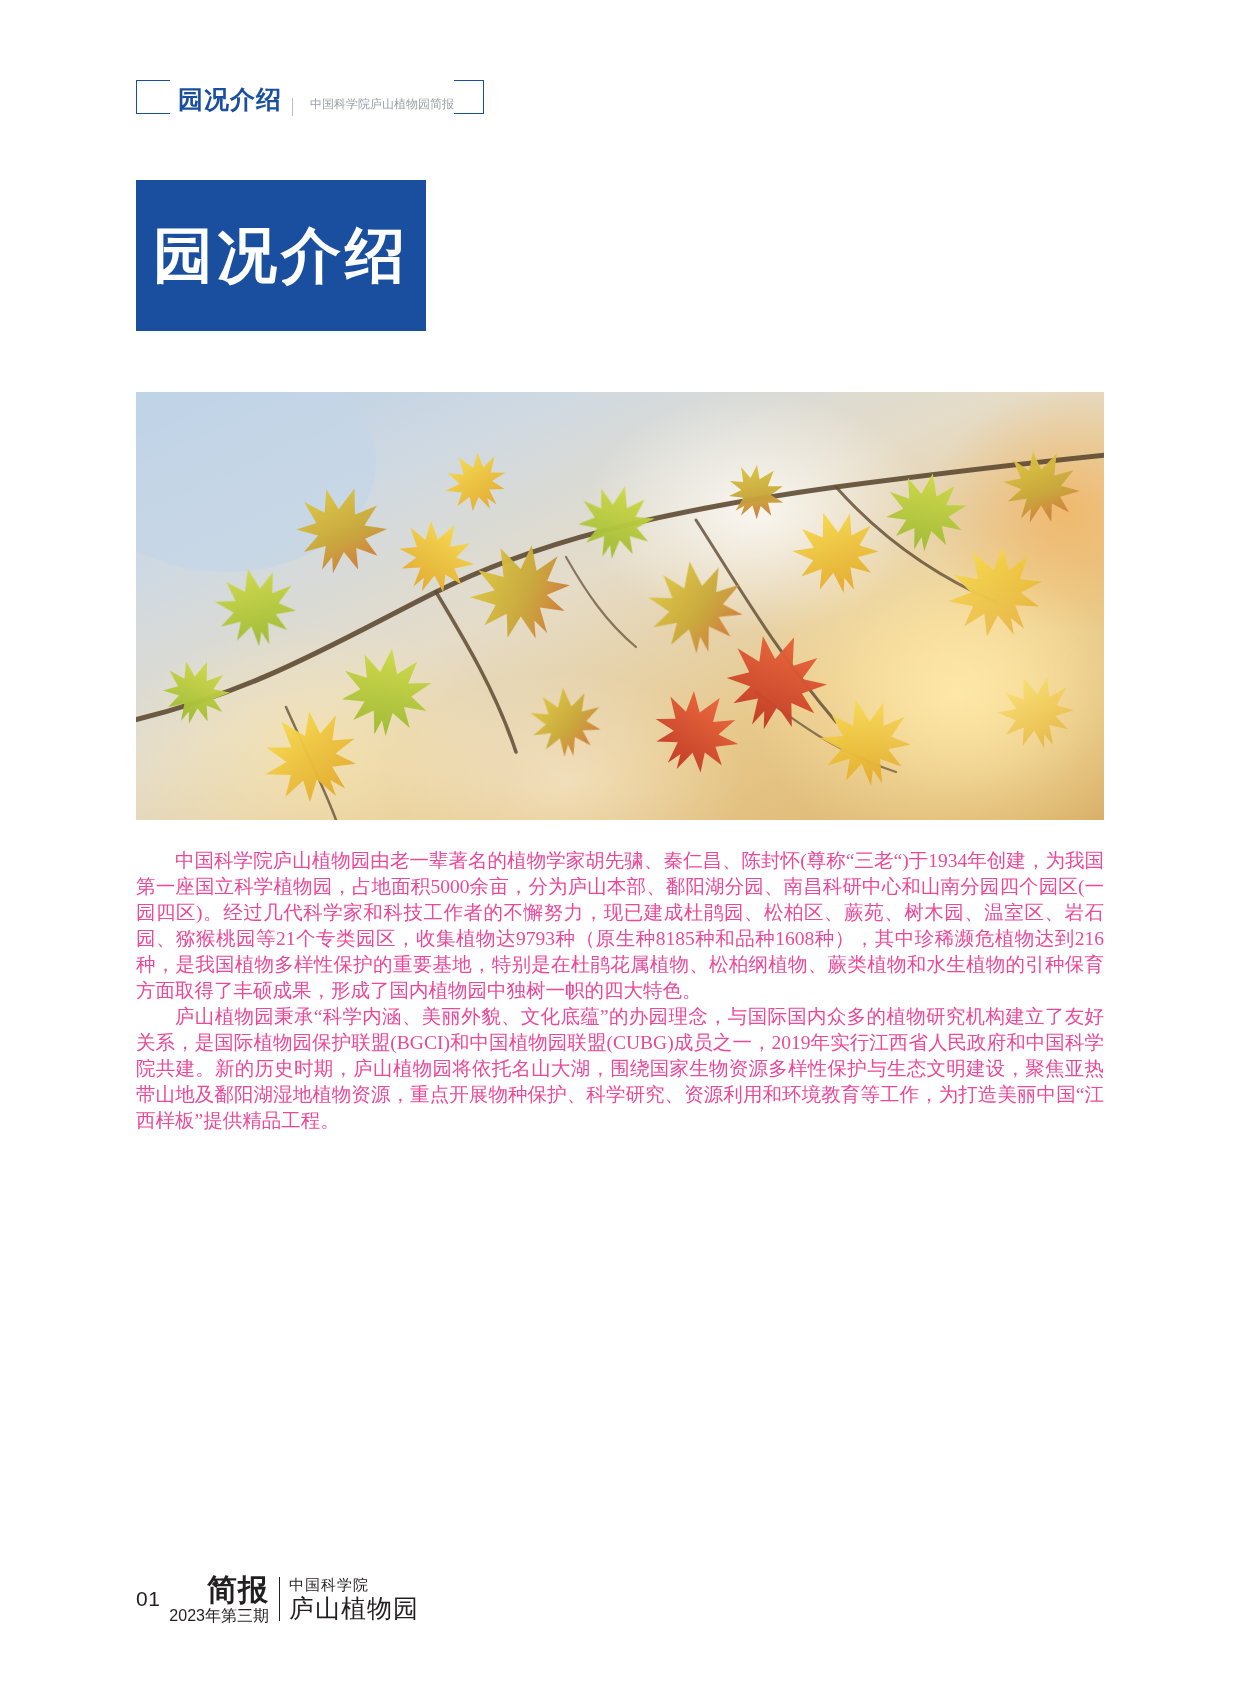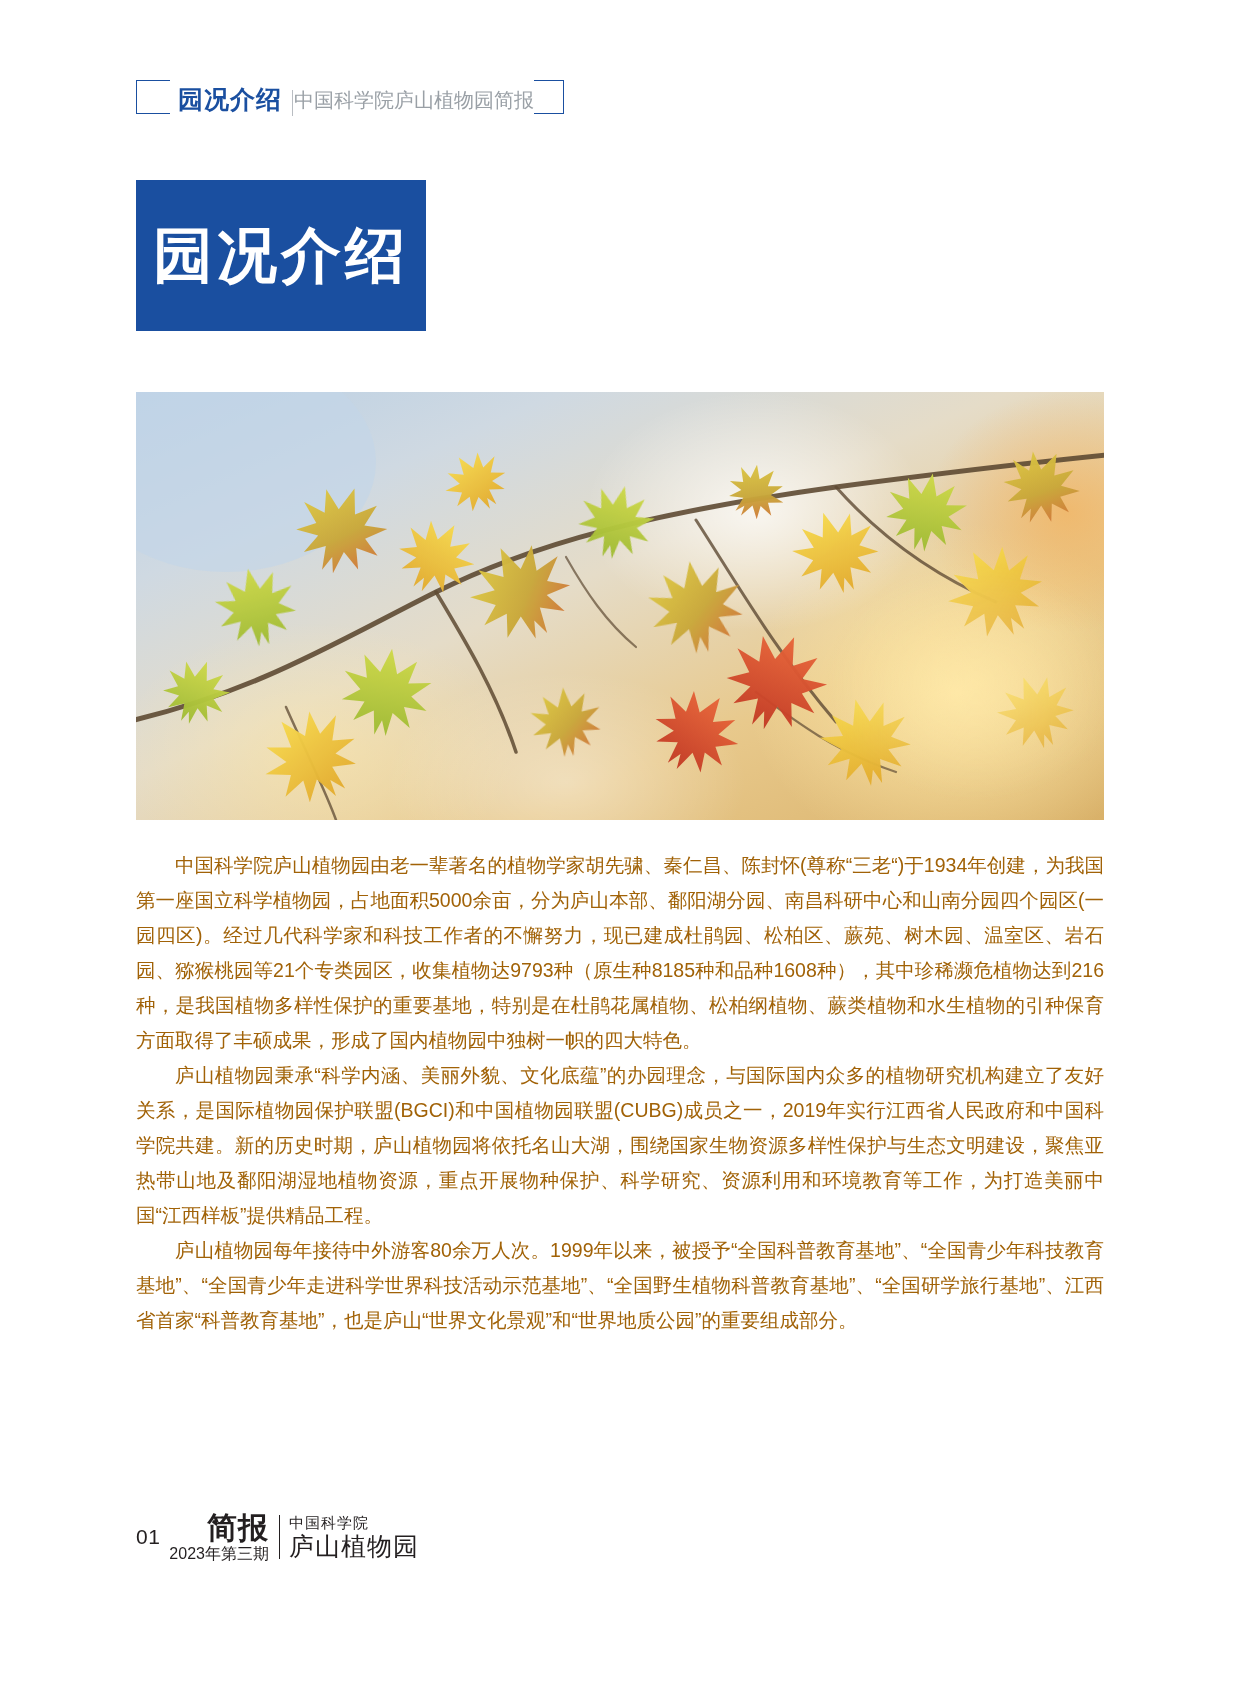--- a/index.html
+++ b/index.html
@@ -38,27 +38,27 @@
   .header-title {
     font-size: 25px;
     font-weight: bold;
     color: #1a4fa0;
     letter-spacing: 1px;
     line-height: 1;
     padding: 0 10px 4px 8px;
     white-space: nowrap;
   }
   .header-sub {
-    font-size: 20px;
+    font-size: 12px;
     color: #9aa0a6;
     line-height: 1;
     padding-bottom: 6px;
     white-space: nowrap;
     border-left: 1px solid #b9bdc2;
-    padding-left: 1px;
+    padding-left: 17px;
   }
   .header-bracket-right {
     width: 30px;
     height: 34px;
     border-right: 1px solid #1a4fa0;
     border-bottom: 1px solid #1a4fa0;
     border-top: 1px solid #1a4fa0;
     box-sizing: border-box;
     position: relative;
     top: -2px;
@@ -96,35 +96,36 @@
   }
   .hero svg { display: block; }
 
   
   .body-text {
     position: absolute;
     left: 136px;
     top: 848px;
     width: 968px;
     font-size: 19.5px;
-    line-height: 35px;
-    color: #a16207;
+    line-height: 26px;
+    color: #ec4899;
     text-align: justify;
     text-justify: inter-ideograph;
+    font-family: Liberation Serif, serif;
   }
   .body-text p {
     margin: 0;
     text-indent: 2em;
   }
 
   
   .footer {
     position: absolute;
     left: 136px;
-    top: 1510px;
+    top: 1572px;
     display: flex;
     align-items: center;
     height: 54px;
   }
   .footer-page {
     font-size: 21px;
     color: #231f20;
     font-weight: normal;
     margin-right: 9px;
     letter-spacing: 0.5px;
@@ -273,21 +274,20 @@
       <use href="#maple" x="0" y="0" transform="translate(620,100) rotate(40) scale(0.6)" fill="url(#leafM)"></use>
       <use href="#maple" x="0" y="0" transform="translate(900,320) rotate(-20) scale(0.8)" fill="url(#leafY)" opacity="0.85"></use>
     </g>
     <ellipse cx="840" cy="290" rx="150" ry="120" fill="url(#glow1)" opacity="0.45"></ellipse>
   </svg>
 </div>
 
 <div class="body-text">
   <p>中国科学院庐山植物园由老一辈著名的植物学家胡先骕、秦仁昌、陈封怀(尊称“三老“)于1934年创建，为我国第一座国立科学植物园，占地面积5000余亩，分为庐山本部、鄱阳湖分园、南昌科研中心和山南分园四个园区(一园四区)。经过几代科学家和科技工作者的不懈努力，现已建成杜鹃园、松柏区、蕨苑、树木园、温室区、岩石园、猕猴桃园等21个专类园区，收集植物达9793种（原生种8185种和品种1608种），其中珍稀濒危植物达到216种，是我国植物多样性保护的重要基地，特别是在杜鹃花属植物、松柏纲植物、蕨类植物和水生植物的引种保育方面取得了丰硕成果，形成了国内植物园中独树一帜的四大特色。</p>
   <p>庐山植物园秉承“科学内涵、美丽外貌、文化底蕴”的办园理念，与国际国内众多的植物研究机构建立了友好关系，是国际植物园保护联盟(BGCI)和中国植物园联盟(CUBG)成员之一，2019年实行江西省人民政府和中国科学院共建。新的历史时期，庐山植物园将依托名山大湖，围绕国家生物资源多样性保护与生态文明建设，聚焦亚热带山地及鄱阳湖湿地植物资源，重点开展物种保护、科学研究、资源利用和环境教育等工作，为打造美丽中国“江西样板”提供精品工程。</p>
-  <p>庐山植物园每年接待中外游客80余万人次。1999年以来，被授予“全国科普教育基地”、“全国青少年科技教育基地”、“全国青少年走进科学世界科技活动示范基地”、“全国野生植物科普教育基地”、“全国研学旅行基地”、江西省首家“科普教育基地”，也是庐山“世界文化景观”和“世界地质公园”的重要组成部分。</p>
 </div>
 
 <div class="footer">
   <div class="footer-page">01</div>
   <div class="footer-mark">
     <div class="footer-jianbao">简报</div>
     <div class="footer-issue">2023年第三期</div>
   </div>
   <div class="footer-divider"></div>
   <div class="footer-org">

